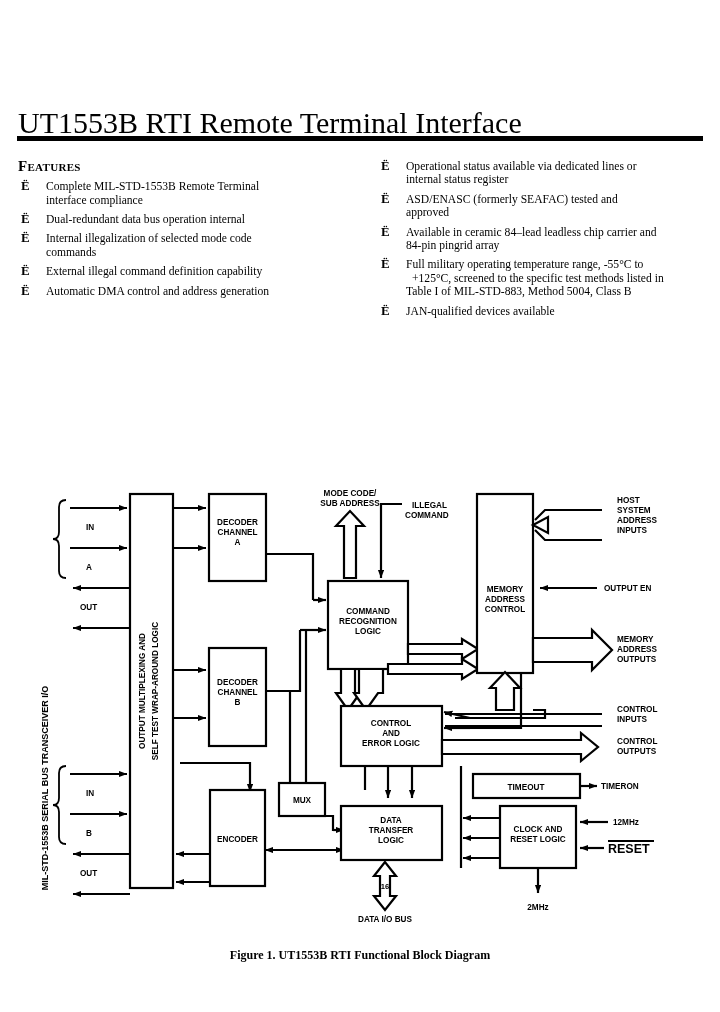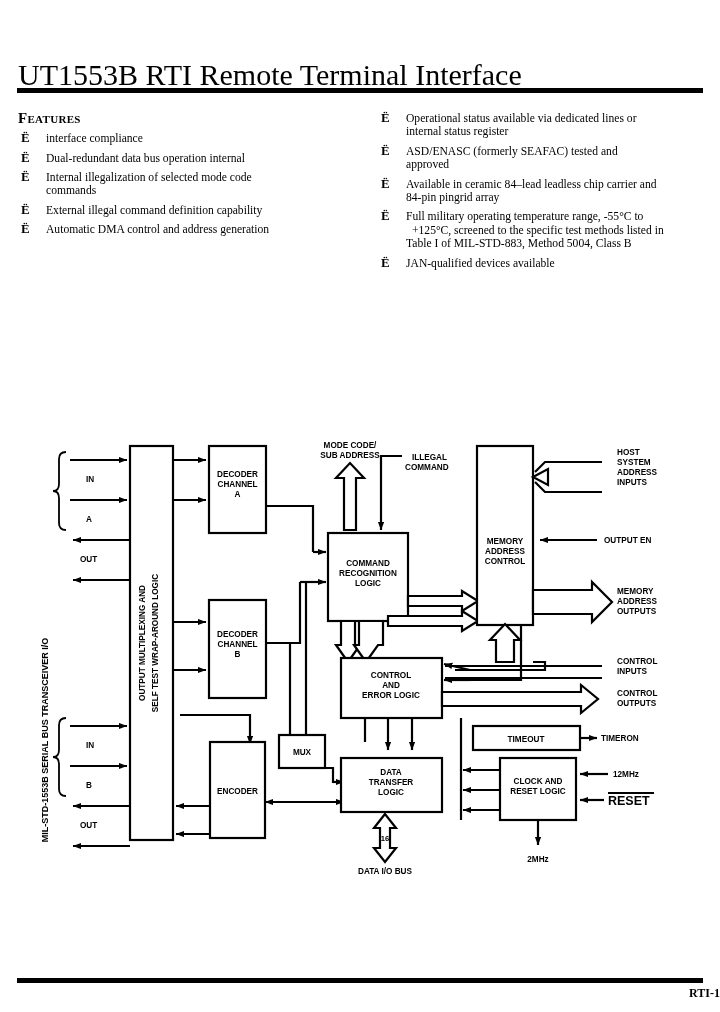--- a/index.html
+++ b/index.html
@@ -2,21 +2,21 @@
 <html><head>
 <meta charset="utf-8">
 <title>UT1553B RTI Remote Terminal Interface</title>
 <style>
   html,body{margin:0;padding:0;background:#fff;}
   body{
     width:720px;height:1012px;position:relative;
     font-family:"Liberation Serif", serif;
     color:#000;overflow:hidden;
   }
-  .page{position:absolute;inset:0;}
+  .page{position:absolute;inset:0;margin-top:48px;}
 
   
   #page-title{
     position:absolute;left:18px;top:38px;width:690px;
     font-family:"Liberation Serif", serif;
     font-size:30px;line-height:34px;font-weight:400;
     letter-spacing:0px;white-space:nowrap;
   }
   #title-rule{
     position:absolute;left:17px;top:88px;width:686px;height:5px;
@@ -81,20 +81,21 @@
 <div class="page">
 
   <h1 id="page-title">UT1553B RTI Remote Terminal Interface</h1>
   <div id="title-rule"></div>
 
   <div id="features-left" class="features-col">
     <div id="features-heading">Features</div>
 
     <div class="feat">
       <span class="bullet">Ë</span>
+      <span class="txt">Complete MIL-STD-1553B Remote Terminal</span>
       <span class="txt">interface compliance</span>
     </div>
     <div class="feat">
       <span class="bullet">Ë</span>
       <span class="txt">Dual-redundant data bus operation internal</span>
     </div>
     <div class="feat">
       <span class="bullet">Ë</span>
       <span class="txt">Internal illegalization of selected mode code</span>
       <span class="txt">commands</span>
@@ -308,17 +309,18 @@
     <line class="ln" x1="604" y1="370" x2="580" y2="370" marker-end="url(#ah)"></line>
     <text class="t11" x="608" y="375">RESET</text>
     <line class="lnthin" x1="608" y1="363" x2="654" y2="363"></line>
 
     <line class="ln" x1="538" y1="390" x2="538" y2="415" marker-end="url(#ah)"></line>
     <text class="t" x="538" y="432" text-anchor="middle">2MHz</text>
 
     <path class="ln" d="M461,288 V390"></path>
   </svg>
 
+  <div id="figure-caption">Figure 1. UT1553B RTI Functional Block Diagram</div>
 
   <div id="footer-rule"></div>
   <div id="footer-page">RTI-1</div>
 
 </div>
 
 </body></html>

